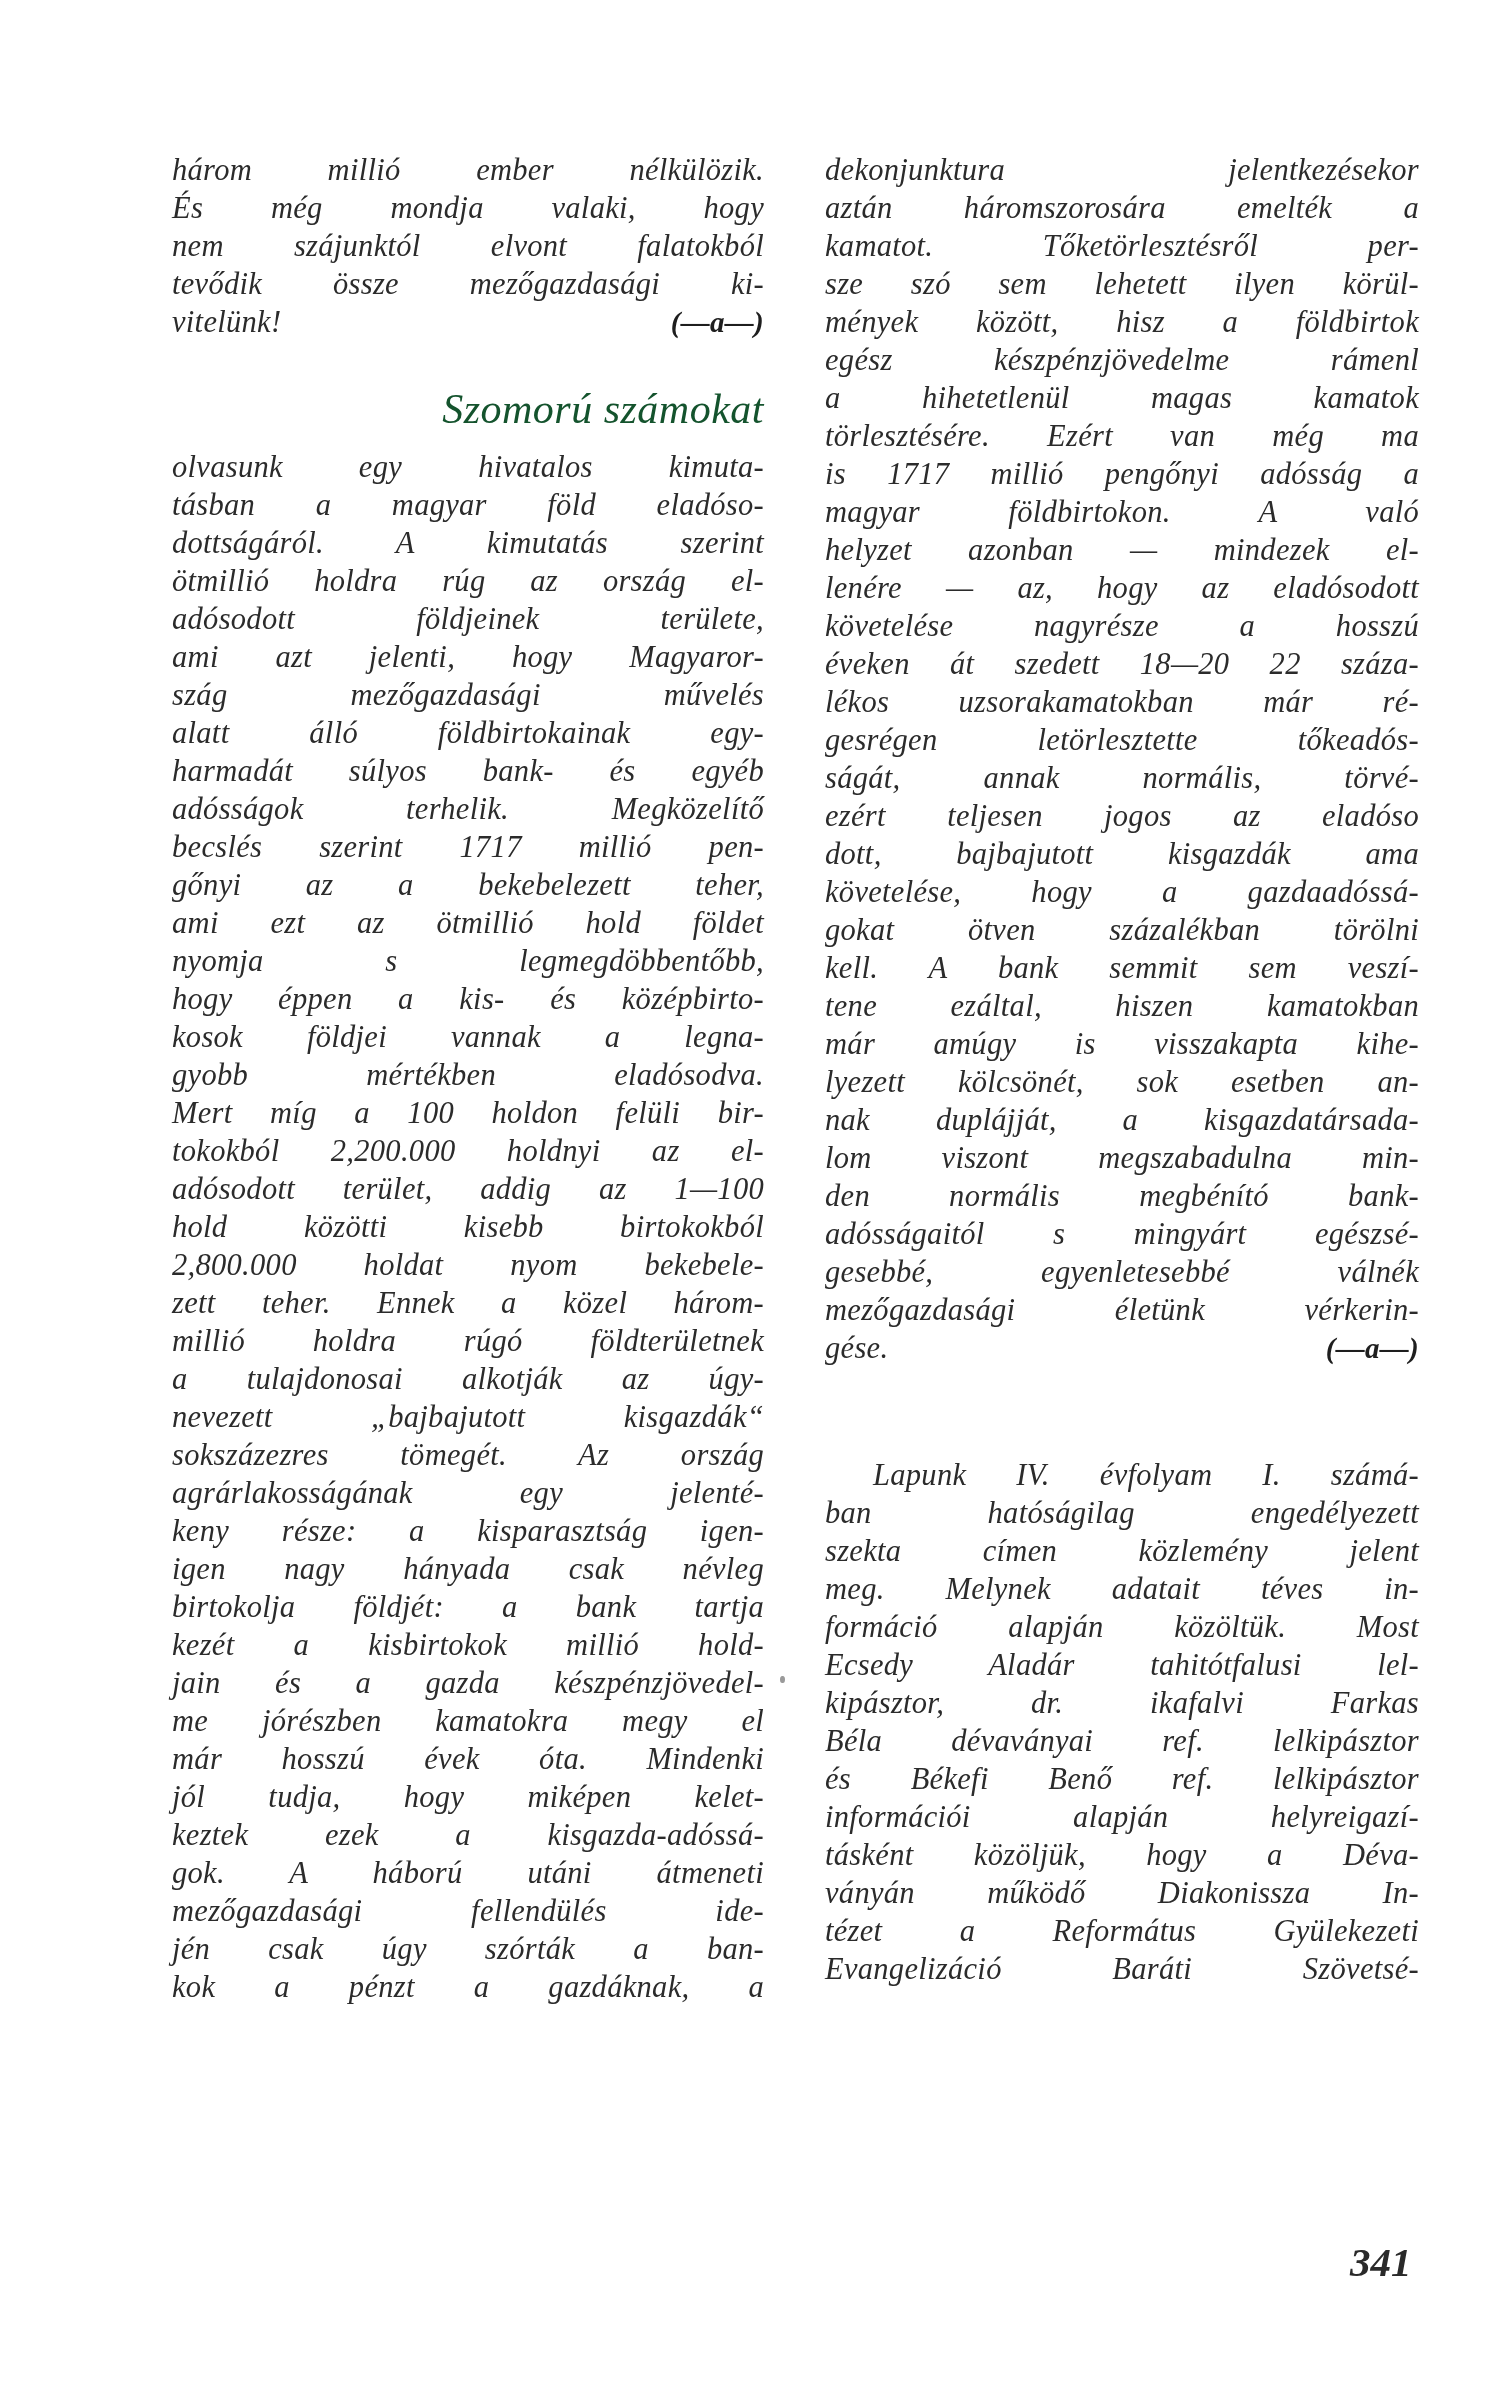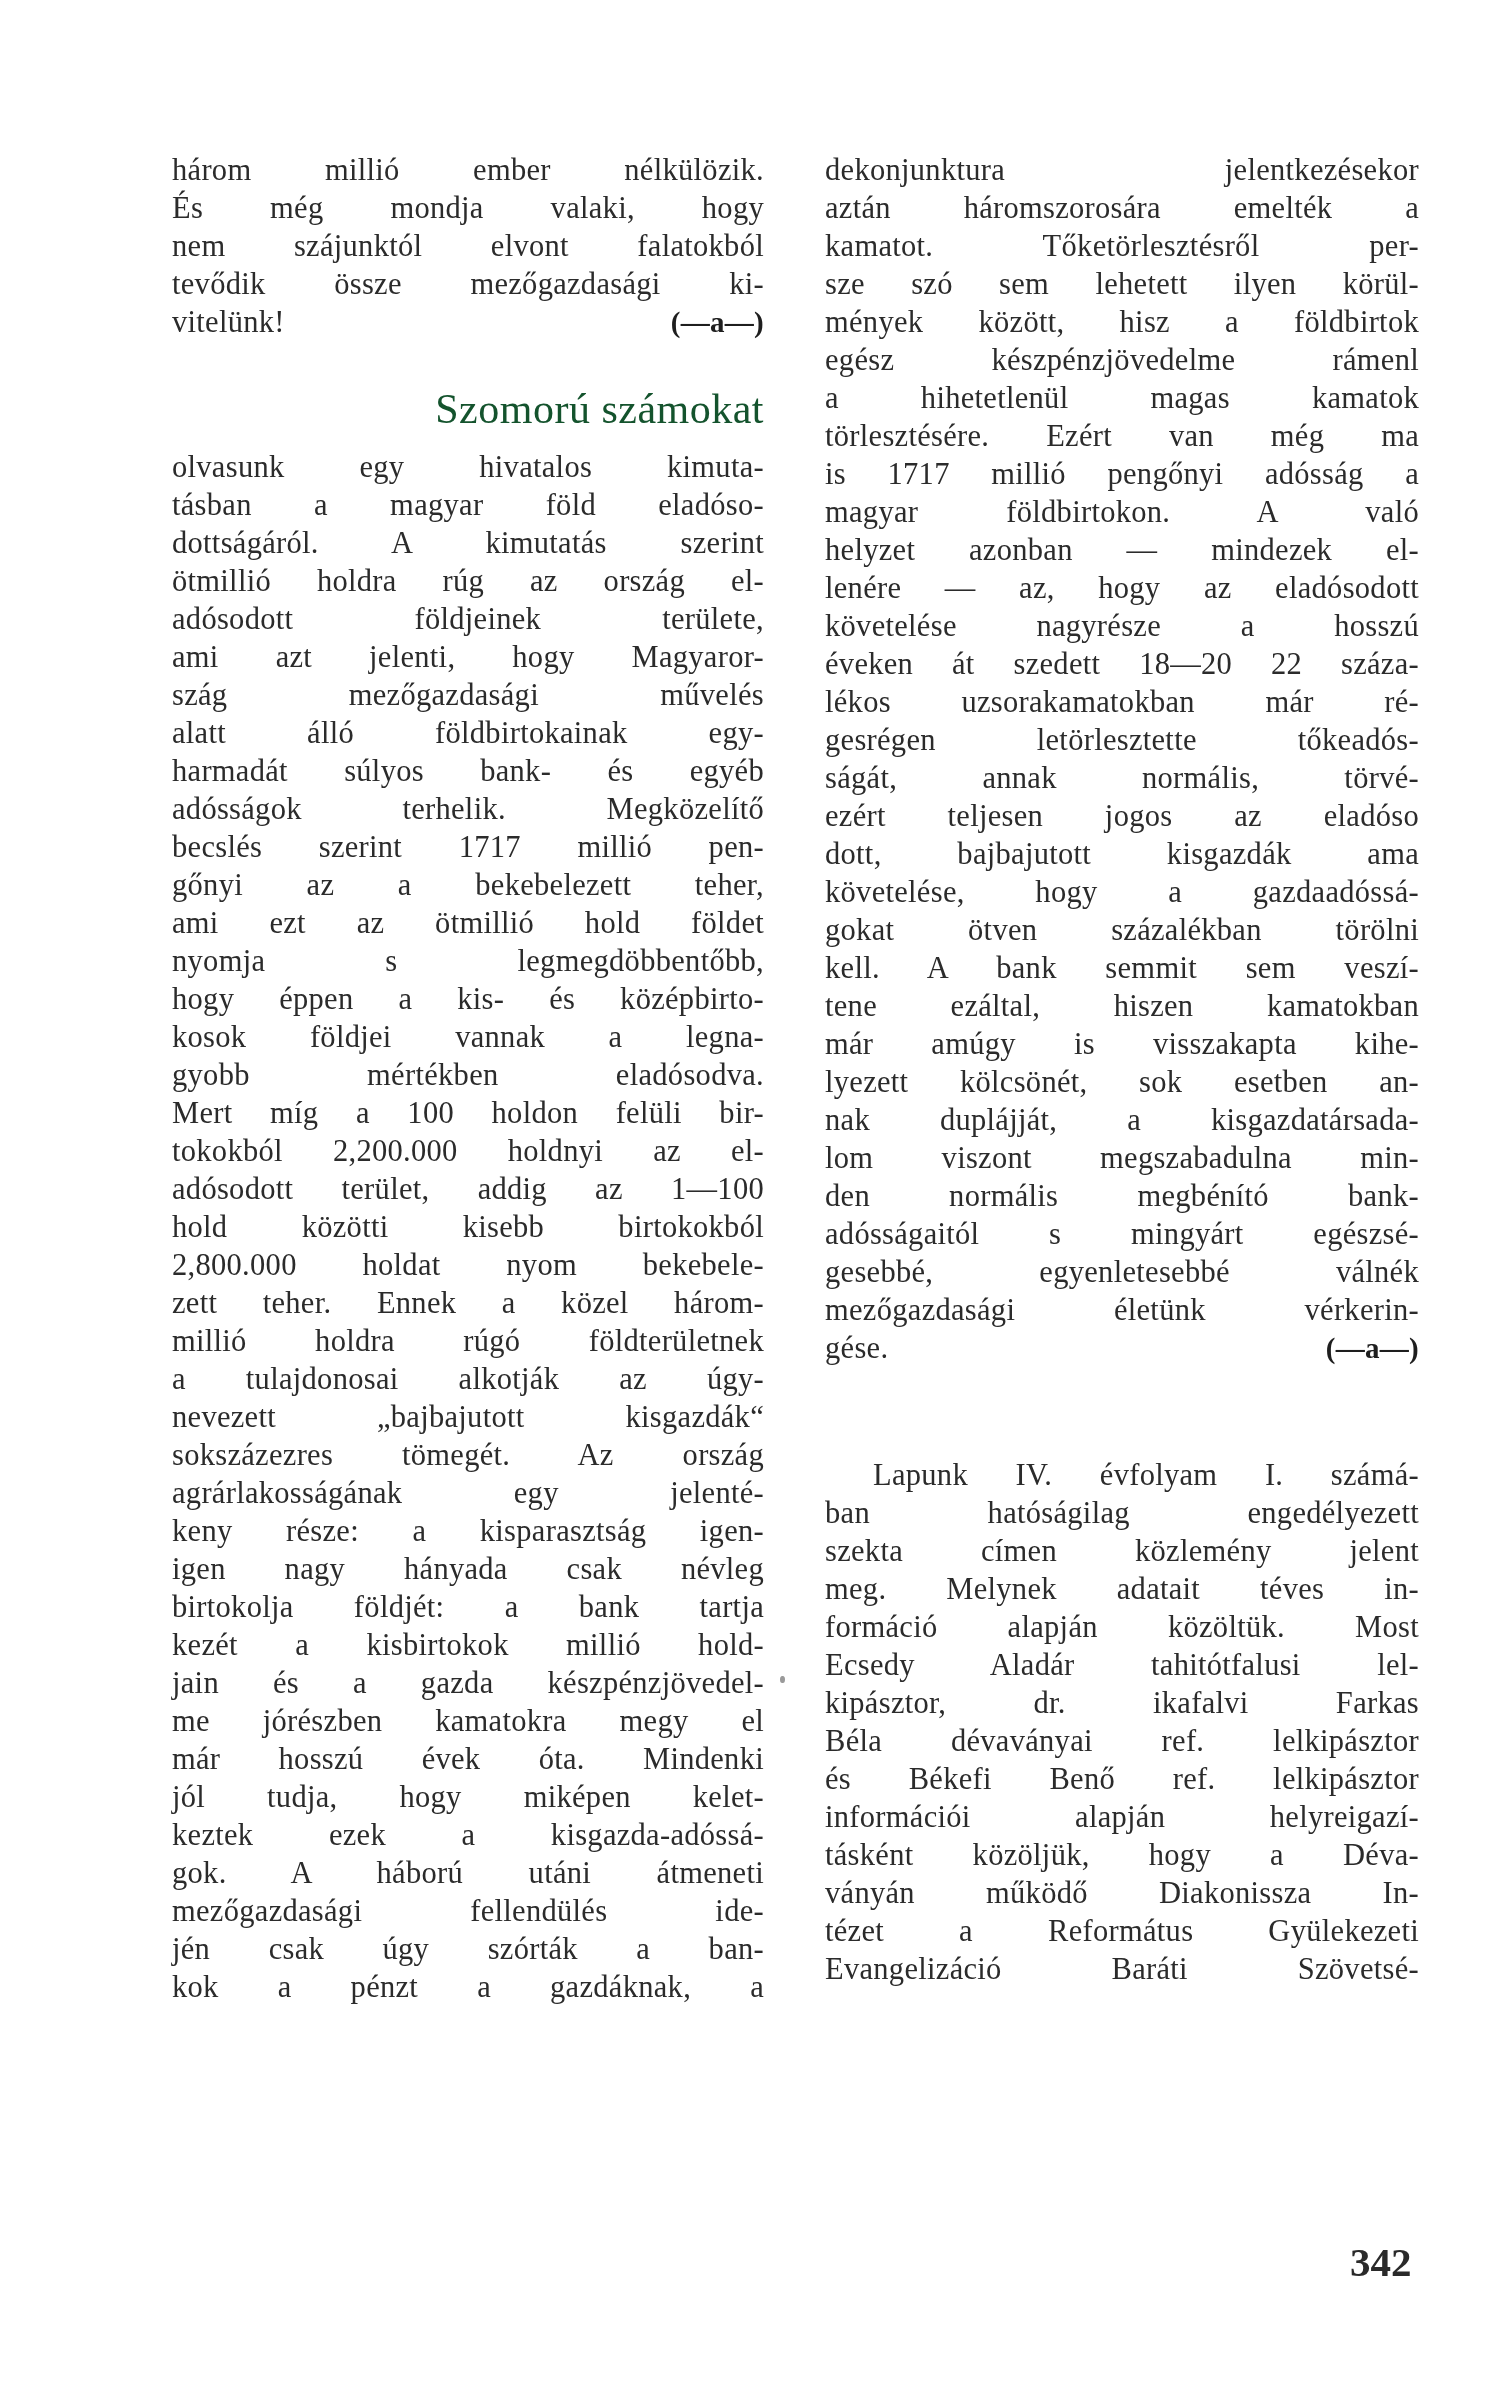--- a/index.html
+++ b/index.html
@@ -13,20 +13,21 @@
       position: relative;
       overflow: hidden;
       font-family: "Liberation Serif", "DejaVu Serif", serif;
       color: #2a2a2a;
     }
     .page {
       position: absolute;
       left: 0; top: 0;
       width: 1512px; height: 2401px;
       background: #ffffff;
+      font-style: italic;
     }
     .column {
       position: absolute;
       top: 151px;
       width: 592px;
     }
     .col-left { left: 172px; }
     .col-right { left: 825px; width: 594px; }
     .line {
       display: block;
@@ -203,15 +204,15 @@
           <span class="line">tásként közöljük, hogy a Déva-</span>
           <span class="line">ványán működő Diakonissza In-</span>
           <span class="line">tézet a Református Gyülekezeti</span>
           <span class="line">Evangelizáció Baráti Szövetsé-</span>
         </div>
     </div>
   </div>
 
   <div class="speck"></div>
 
-  <div class="page-number">342</div>
+  <div class="page-number">341</div>
 </div>
 
 
 </body></html>

